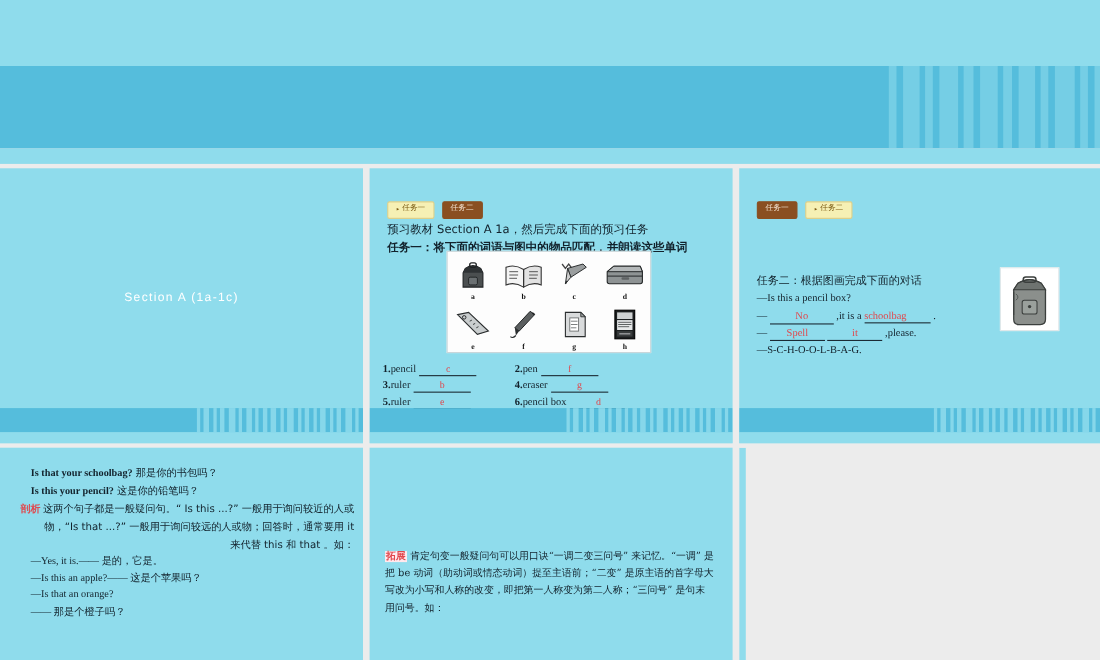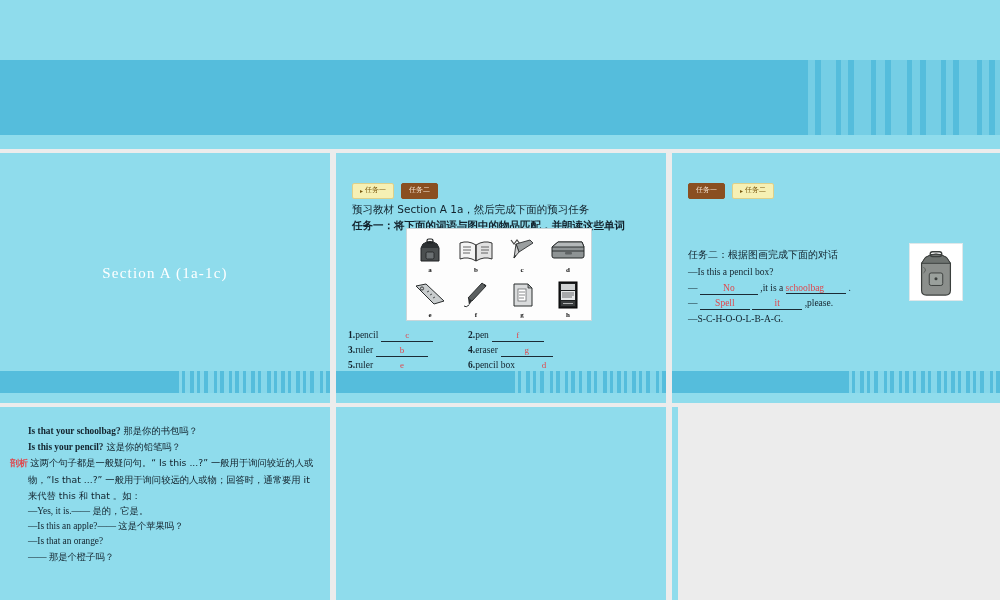--- a/index.html
+++ b/index.html
@@ -30,28 +30,28 @@
 
   
   .stripe-band{position:absolute;left:0;width:100%;top:218px;height:22px;background:#55bddc;}
   .stripe-band .ticks{position:absolute;right:0;top:0;height:22px;display:flex;}
   .stripe-band .ticks i{display:block;height:22px;background:#8fdcec;opacity:.85;}
   .panel .band-after{position:absolute;left:0;width:100%;top:240px;height:10px;background:#8fdcec;}
 
   
   .slide-title{
     position:absolute;left:0;top:112px;width:330px;text-align:center;
-    color:#ffffff;font-family:Liberation Serif, serif;
-    font-size:15px;letter-spacing:1.2px;
+    color:#ffffff;font-family:Liberation Sans, sans-serif;
+    font-size:11px;letter-spacing:1.2px;
   }
 
   
   .tabs{position:absolute;left:16px;top:30px;display:flex;gap:7px;align-items:center;}
   .tab{
-    font-family:Liberation Serif, serif;
+    font-family:Liberation Mono, monospace;
     font-size:7px;line-height:1;
     padding:3px 7px 4px 7px;border-radius:2px;
     display:flex;align-items:center;gap:2px;white-space:nowrap;
   }
   .tab.on{background:#f6f0b4;color:#7a5a12;border:1px solid #ddd08a;}
   .tab.off{background:#8a4f21;color:#f3e2cf;border:1px solid #8a4f21;}
   .tab .arrow{font-size:6px;line-height:1;}
 
   
   .cn{font-family:"DejaVu Sans", sans-serif;}
@@ -90,21 +90,21 @@
   }
   .dlg .blank.sm{min-width:50px;}
   .dlg .inlineans{color:#e0474c;border-bottom:1px solid #1b2b35;padding:0 22px 0 0;}
   .bagimg{position:absolute;left:237px;top:90px;width:54px;height:58px;background:#ffffff;border:1px solid #dfe8ea;box-sizing:border-box;}
 
   
   .blk{position:absolute;color:#12222c;}
   .bl-body{left:10px;top:16px;width:312px;font-size:9.3px;line-height:15.2px;}
   .bl-body .en-bold{font-weight:bold;}
   .bl-body .indent{padding-left:18px;}
-  .bl-body .hang{padding-left:18px;text-indent:-18px;}
+  .bl-body .hang{padding-left:18px;text-indent:-18px;text-align:right;}
   .tag-red{color:#e0474c;font-weight:bold;font-family:"DejaVu Sans",sans-serif;font-size:9px;}
   .bm-body{left:14px;top:92px;width:300px;font-size:9px;line-height:15.5px;font-family:"DejaVu Serif",serif;}
   .bm-body .hl{color:#e0474c;font-weight:bold;background:#ffe9ee;padding:0 1px;}
   .bm-last{padding-left:12px;}
 </style>
 </head>
 <body>
 
 <div class="stage">
 
@@ -430,20 +430,24 @@
       </div>
       <div class="indent">—Yes, it is.—— 是的，它是。</div>
       <div class="indent">—Is this an apple?—— 这是个苹果吗？</div>
       <div class="indent">—Is that an orange?</div>
       <div class="indent">—— 那是个橙子吗？</div>
     </div>
   </div>
 
   <div class="panel" id="p-bm">
     <div class="blk bm-body">
+      <div class="hang">
+        <span class="hl">拓展</span>
+        <span>肯定句变一般疑问句可以用口诀“一调二变三问号” 来记忆。“一调” 是把 be 动词（助动词或情态动词）提至主语前；“二变” 是原主语的首字母大写改为小写和人称的改变，即把第一人称变为第二人称；“三问号” 是句末用问号。如：</span>
+      </div>
     </div>
   </div>
 
   <div class="panel" id="p-br">
     <div class="left-edge"></div>
   </div>
 
 </div>
 
 </body></html>

